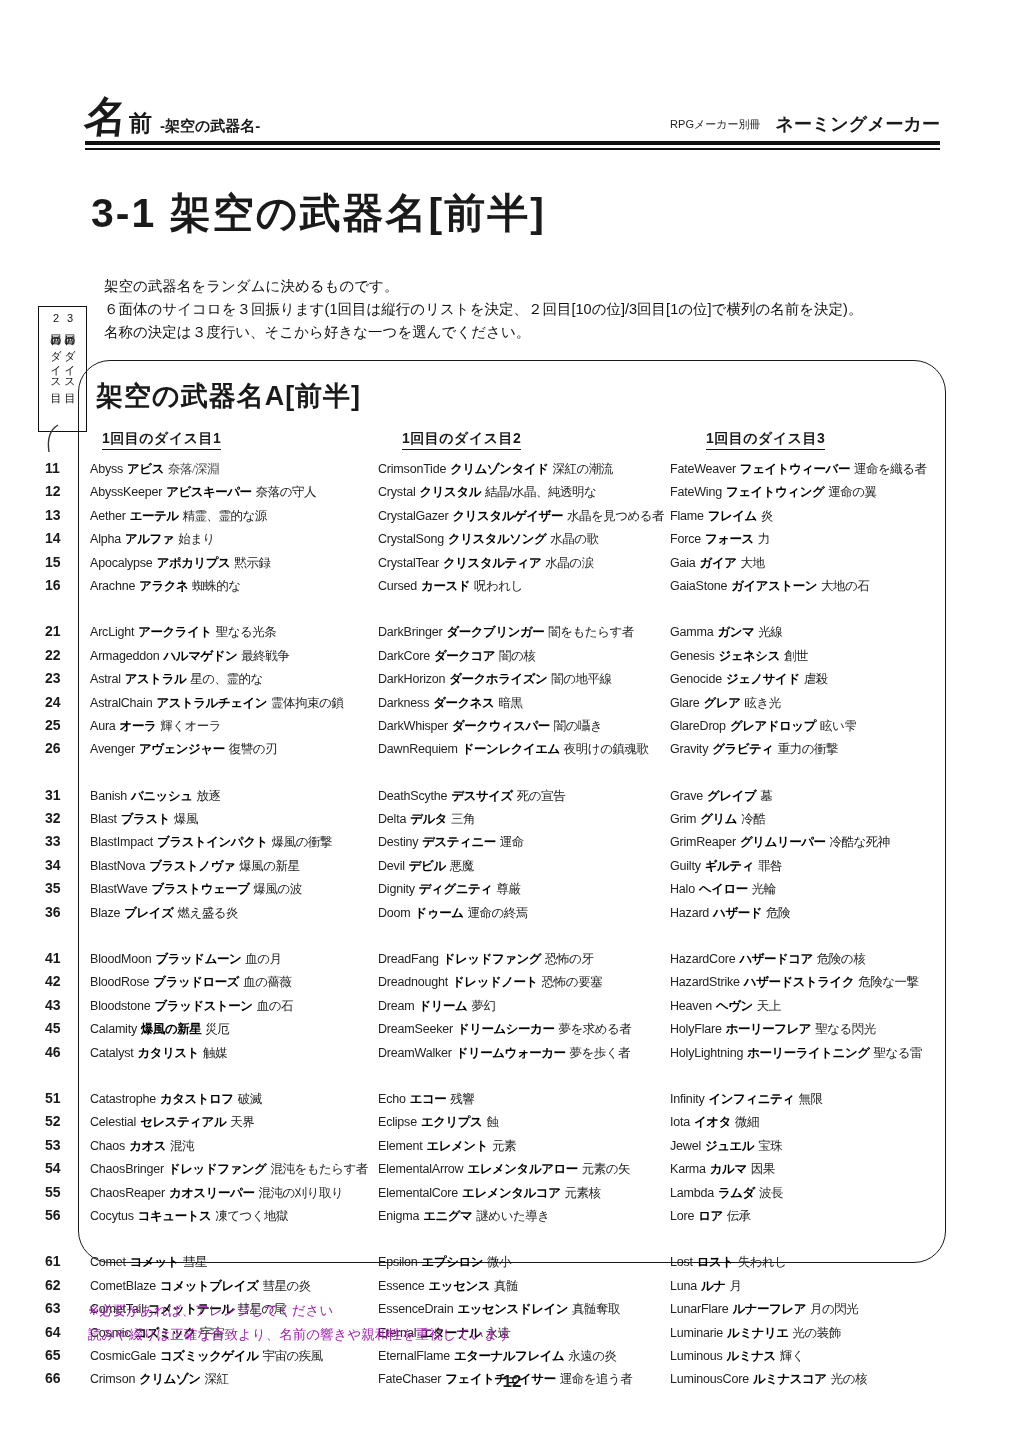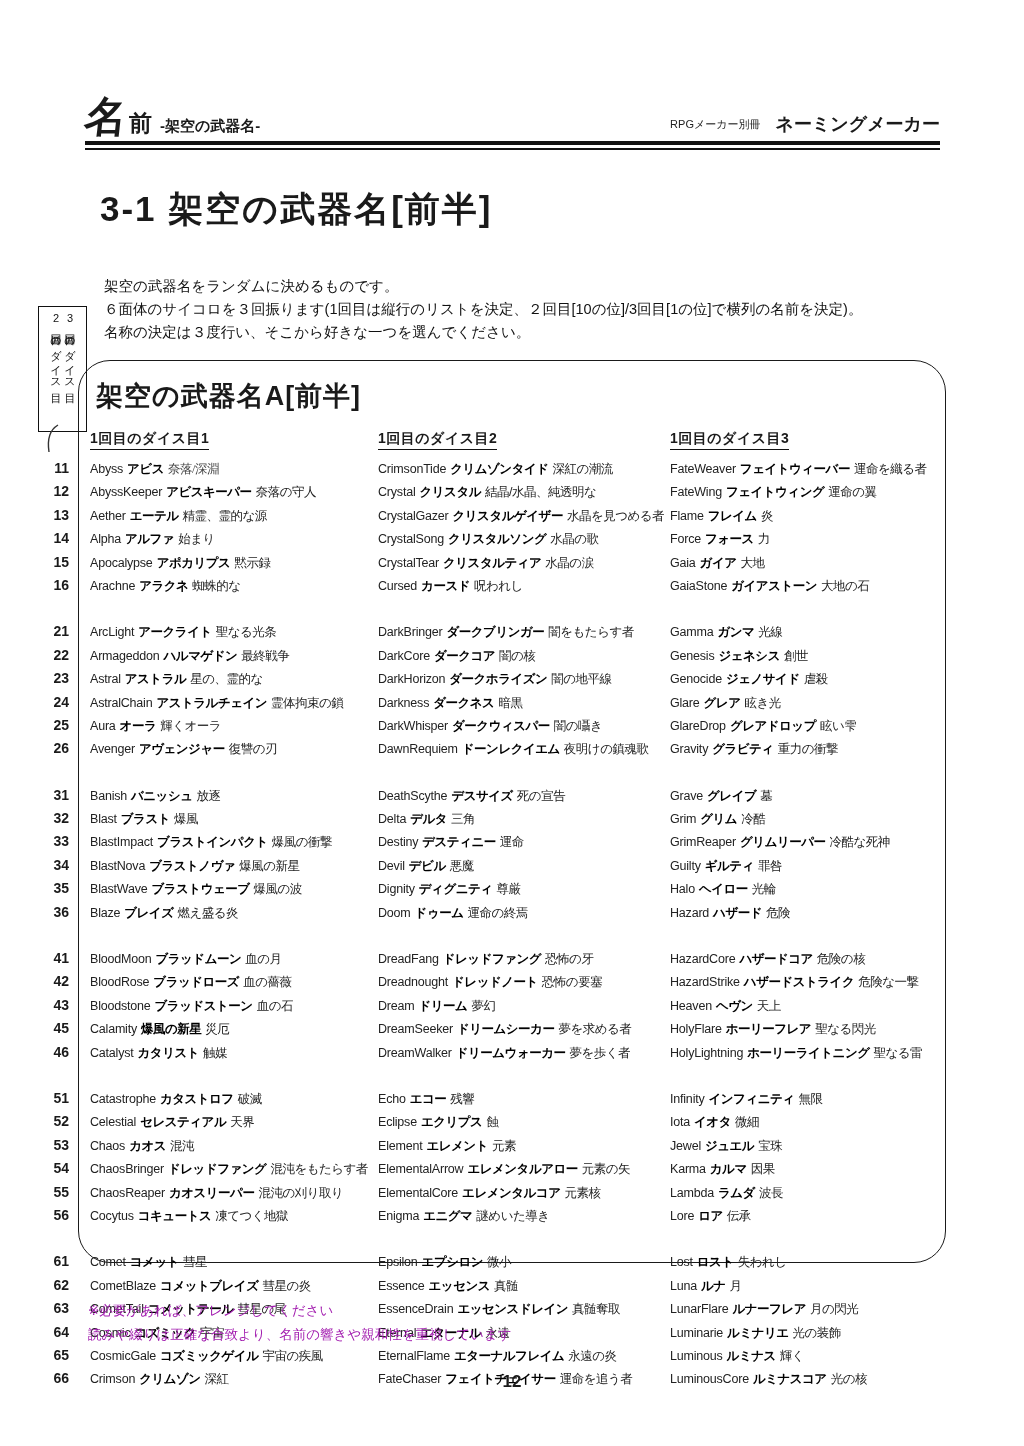--- a/index.html
+++ b/index.html
@@ -14,44 +14,44 @@
   .logo-char1{font-size:42px;font-weight:700;line-height:.9;transform:skewX(-6deg);}
   .logo-char2{font-size:23px;font-weight:700;line-height:1.1;}
   .logo-sub{font-size:15px;font-weight:700;margin-left:6px;line-height:1.3;}
   .imprint{display:flex;align-items:center;gap:15px;}
   .imprint-small{font-size:11px;color:#222;line-height:1.4;}
   .imprint-main{font-size:18px;font-weight:600;line-height:1.2;}
   .rule{position:absolute;left:85px;top:141px;width:855px;}
   .rule .r1{height:3.5px;background:#111;}
   .rule .r2{height:2px;background:#111;margin-top:3px;}
   
-  .section-title{position:absolute;left:100px;top:186px;font-size:35px;font-weight:700;letter-spacing:2px;}
+  .section-title{position:absolute;left:91px;top:186px;font-size:41px;font-weight:700;letter-spacing:2px;}
   .intro{position:absolute;left:104px;top:266px;font-size:14.5px;line-height:1.58;color:#111;margin-top:9px;}
   
   .side-box{
     position:absolute;left:38px;top:306px;width:49px;height:126px;
     border:1.5px solid #111;background:#fff;box-sizing:border-box;
     display:flex;justify-content:center;gap:3px;padding-top:5px;
   }
   .vtext{writing-mode:vertical-rl;text-orientation:upright;font-size:11px;letter-spacing:1.5px;line-height:1;color:#111;}
   .side-curve{position:absolute;left:42px;top:424px;}
   
   .main-box{
     position:absolute;left:78px;top:360px;width:868px;height:903px;
     border:1.6px solid #1a1a1a;border-radius:32px;box-sizing:border-box;background:transparent;
   }
   .box-title{position:absolute;left:96px;top:378px;font-size:27px;font-weight:700;letter-spacing:1px;}
   
   .grid-area{position:absolute;left:45px;top:429px;width:901px;}
   .hdr-row,.t-row{display:grid;grid-template-columns:33px 288px 292px 1fr;align-items:baseline;}
-  .hdr-row{margin-bottom:7px;}
+  .hdr-row{margin-bottom:7px;gap:12px;}
   .hdr-cell{padding-left:12px;}
   .hdr-cell span{display:inline-block;font-size:14px;font-weight:700;border-bottom:1.6px solid #111;padding-bottom:1px;letter-spacing:.5px;}
   .t-row{height:23.4px;line-height:23.4px;white-space:nowrap;}
-  .num-cell{font-size:14px;font-weight:700;text-align:right;padding-right:9px;font-family:"Liberation Sans",sans-serif;}
+  .num-cell{font-size:14px;font-weight:700;padding-right:9px;font-family:"Liberation Sans",sans-serif;}
   .entry-cell{padding-left:12px;font-size:12.5px;overflow:visible;}
   .en{color:#222;margin-right:4px;letter-spacing:-0.2px;}
   .kana{font-weight:700;color:#000;margin-right:4px;letter-spacing:-0.5px;}
   .meaning{color:#222;letter-spacing:-0.5px;}
   .meaning.serif{font-family:"Liberation Serif","DejaVu Serif",serif;color:#444;}
   .row-group{margin-bottom:23px;}
   
   .footnote{position:absolute;left:88px;top:1299px;font-size:13.5px;line-height:1.8;color:#a21caf;}
   .page-num{position:absolute;left:0;top:1372px;width:1024px;text-align:center;font-size:17px;font-weight:700;}
 </style>

